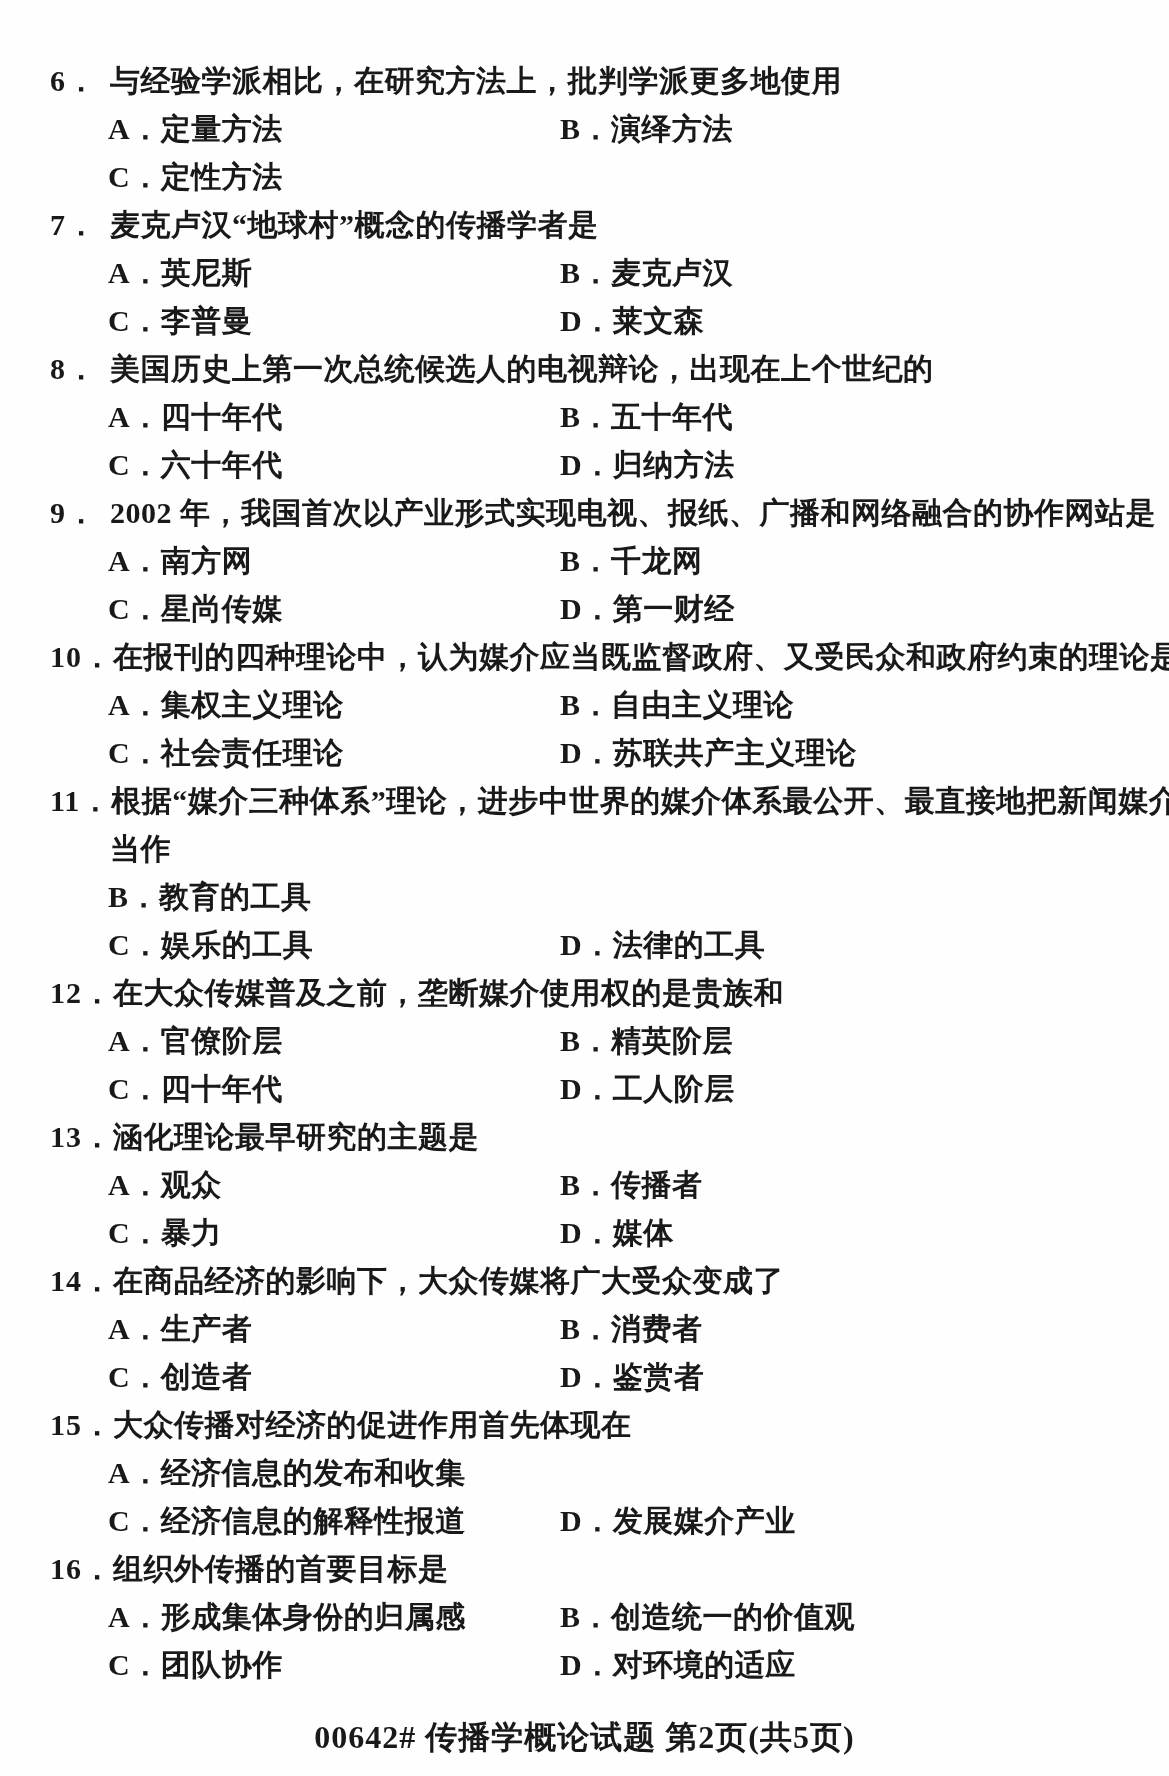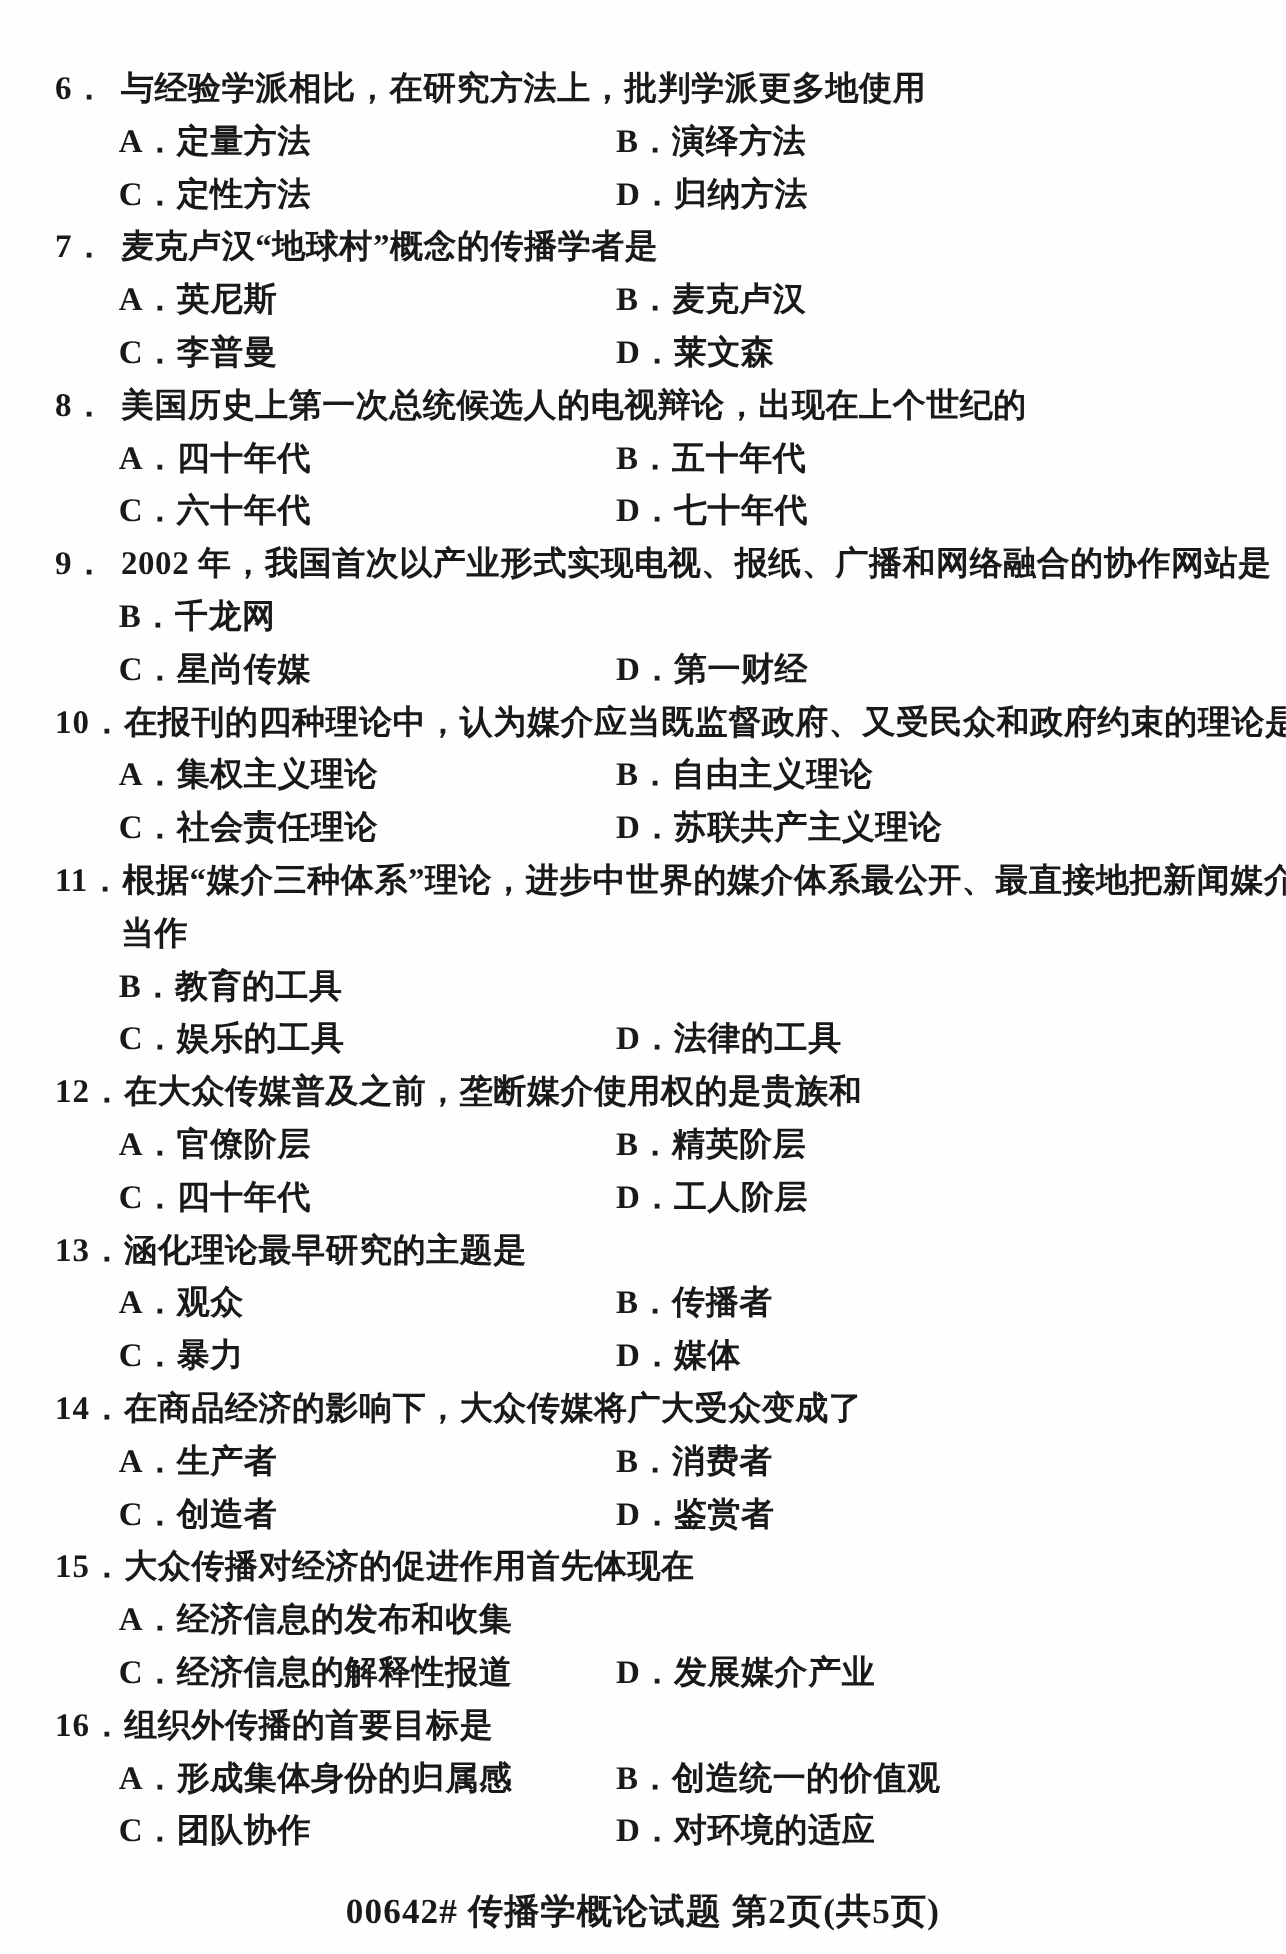--- a/index.html
+++ b/index.html
@@ -64,21 +64,20 @@
         <div class="row q-row">
           <span class="num">6．</span>
           <span class="q-text">与经验学派相比，在研究方法上，批判学派更多地使用</span>
         </div>
         <div class="row opt-row">
           <span class="opt opt-left">A．定量方法</span>
           <span class="opt opt-right">B．演绎方法</span>
         </div>
         <div class="row opt-row">
           <span class="opt opt-left">C．定性方法</span>
-          <span class="opt opt-right">D．归纳方法</span>
         </div>
       </section>
       <section class="question">
         <div class="row q-row">
           <span class="num">7．</span>
           <span class="q-text">麦克卢汉“地球村”概念的传播学者是</span>
         </div>
         <div class="row opt-row">
           <span class="opt opt-left">A．英尼斯</span>
           <span class="opt opt-right">B．麦克卢汉</span>
@@ -92,29 +91,30 @@
         <div class="row q-row">
           <span class="num">8．</span>
           <span class="q-text">美国历史上第一次总统候选人的电视辩论，出现在上个世纪的</span>
         </div>
         <div class="row opt-row">
           <span class="opt opt-left">A．四十年代</span>
           <span class="opt opt-right">B．五十年代</span>
         </div>
         <div class="row opt-row">
           <span class="opt opt-left">C．六十年代</span>
-          <span class="opt opt-right">D．七十年代</span>
+          <span class="opt opt-right">D．归纳方法</span>
         </div>
       </section>
       <section class="question">
         <div class="row q-row">
           <span class="num">9．</span>
           <span class="q-text">2002 年，我国首次以产业形式实现电视、报纸、广播和网络融合的协作网站是</span>
         </div>
         <div class="row opt-row">
+          <span class="opt opt-left">A．南方网</span>
           <span class="opt opt-right">B．千龙网</span>
         </div>
         <div class="row opt-row">
           <span class="opt opt-left">C．星尚传媒</span>
           <span class="opt opt-right">D．第一财经</span>
         </div>
       </section>
       <section class="question">
         <div class="row q-row">
           <span class="num">10．</span>

